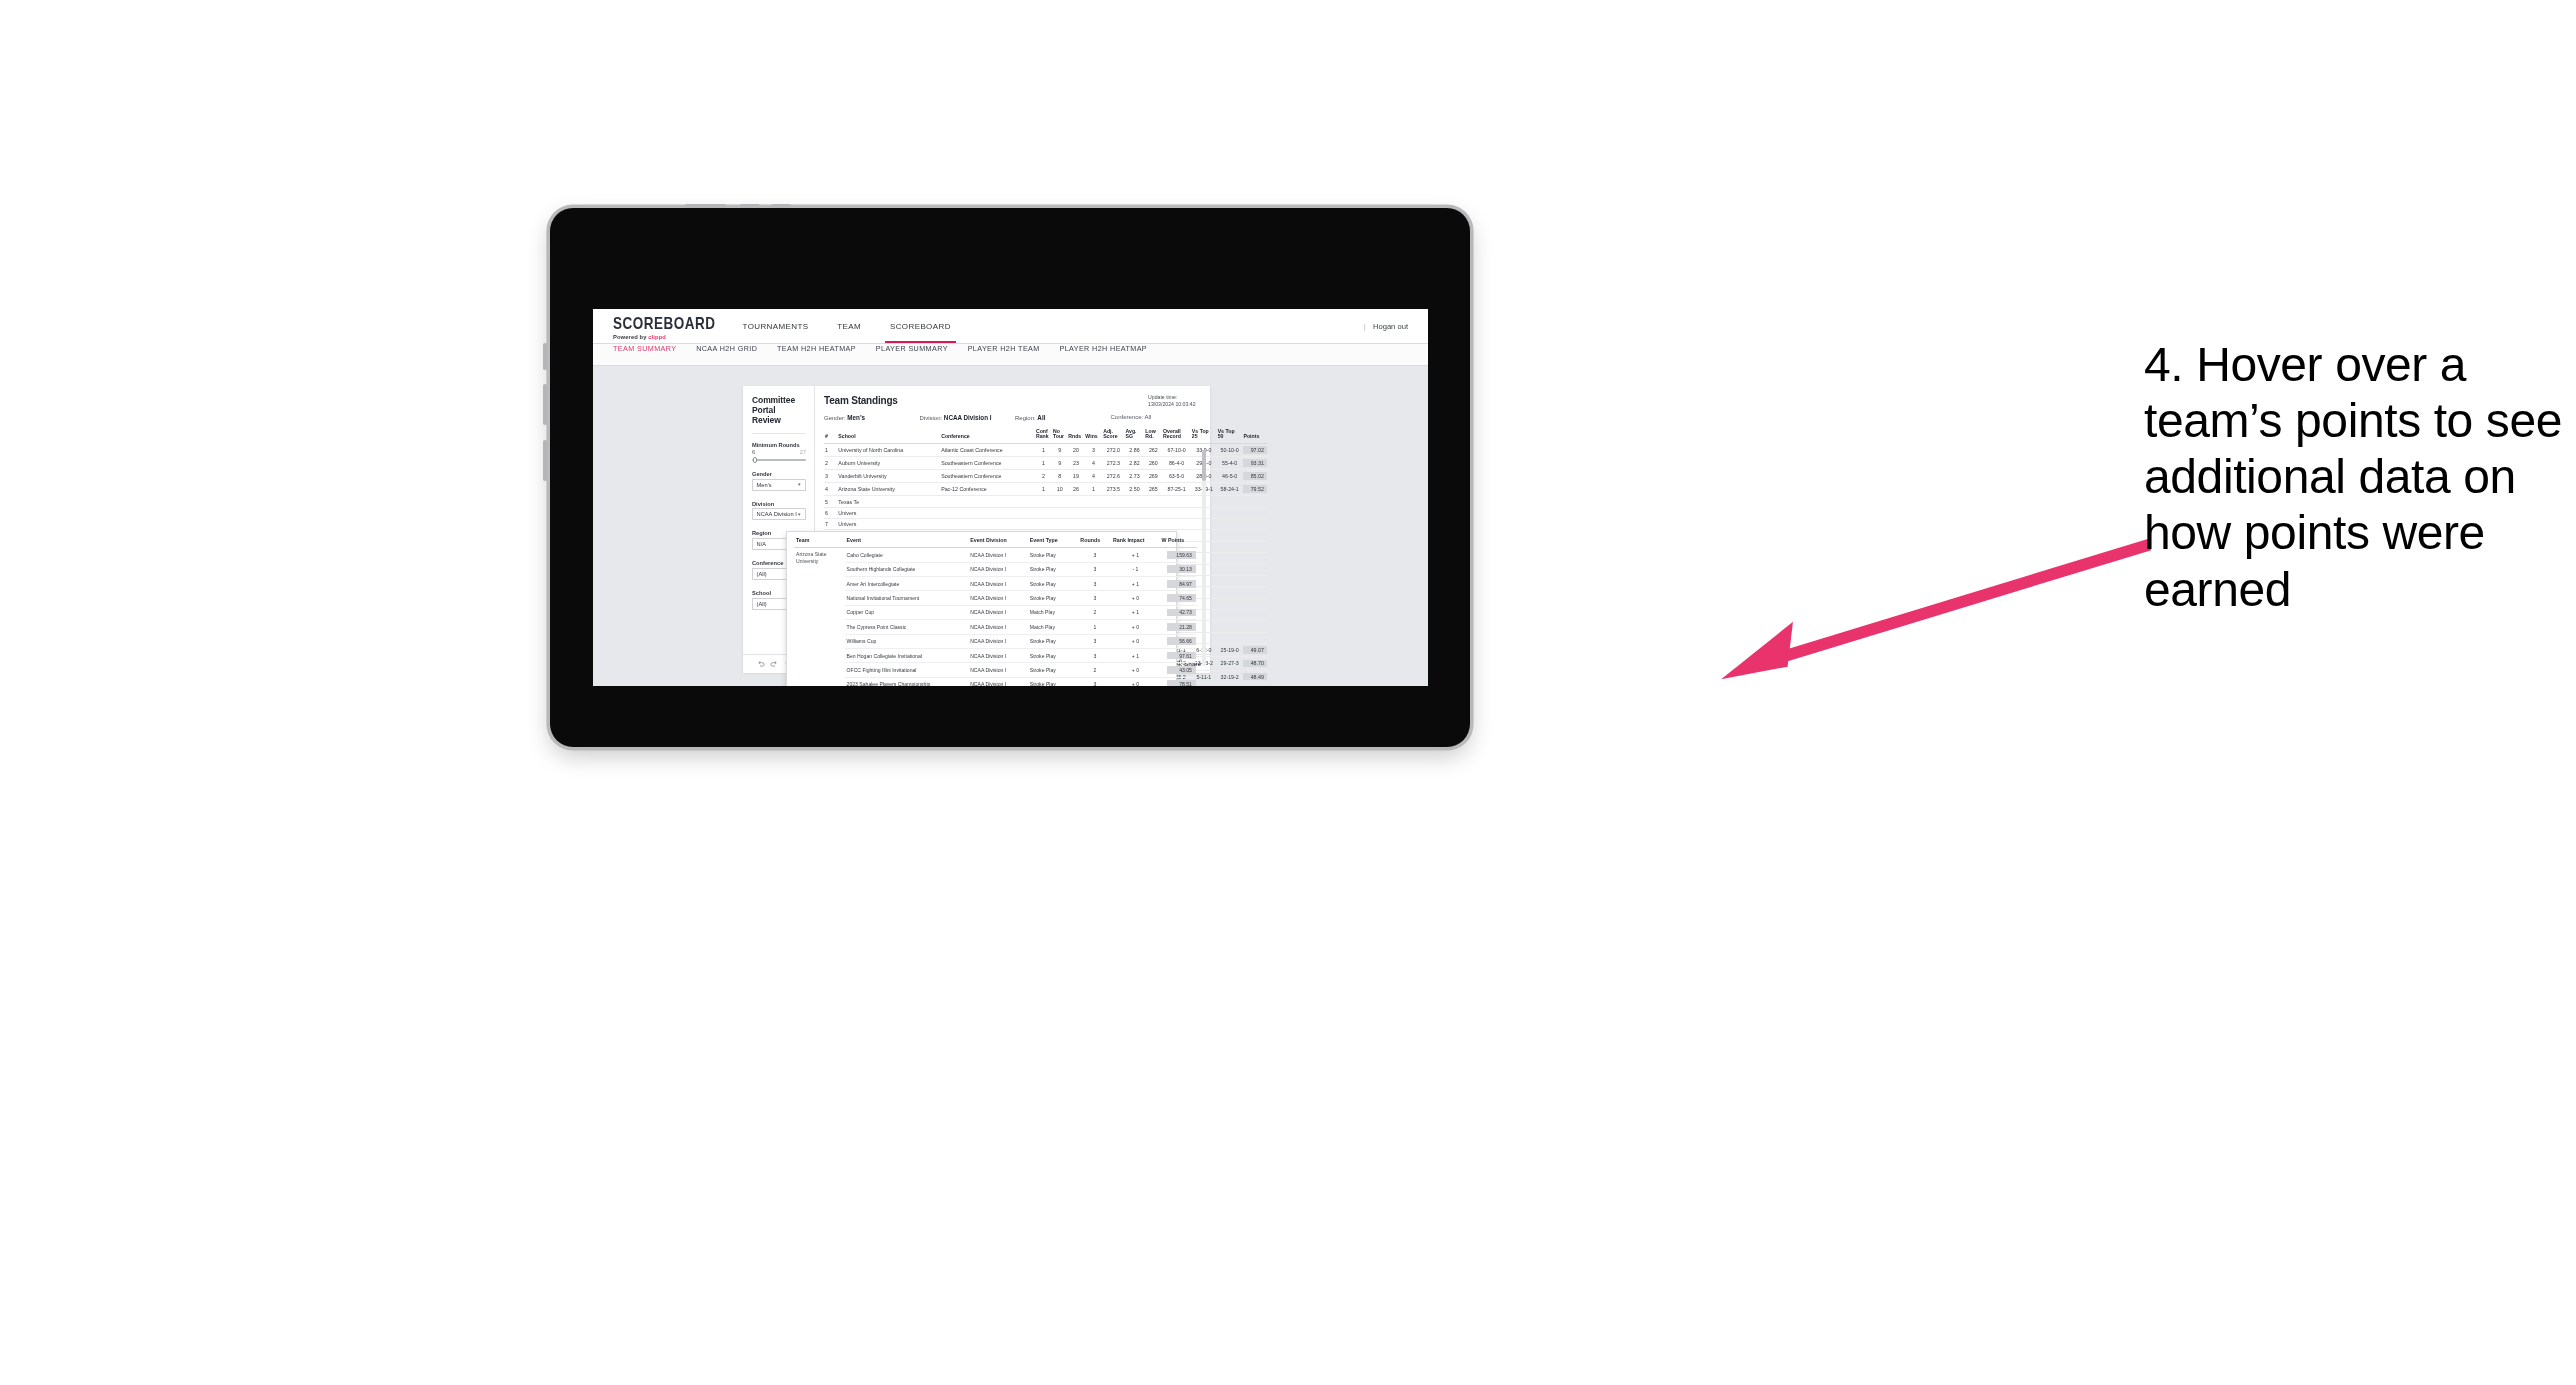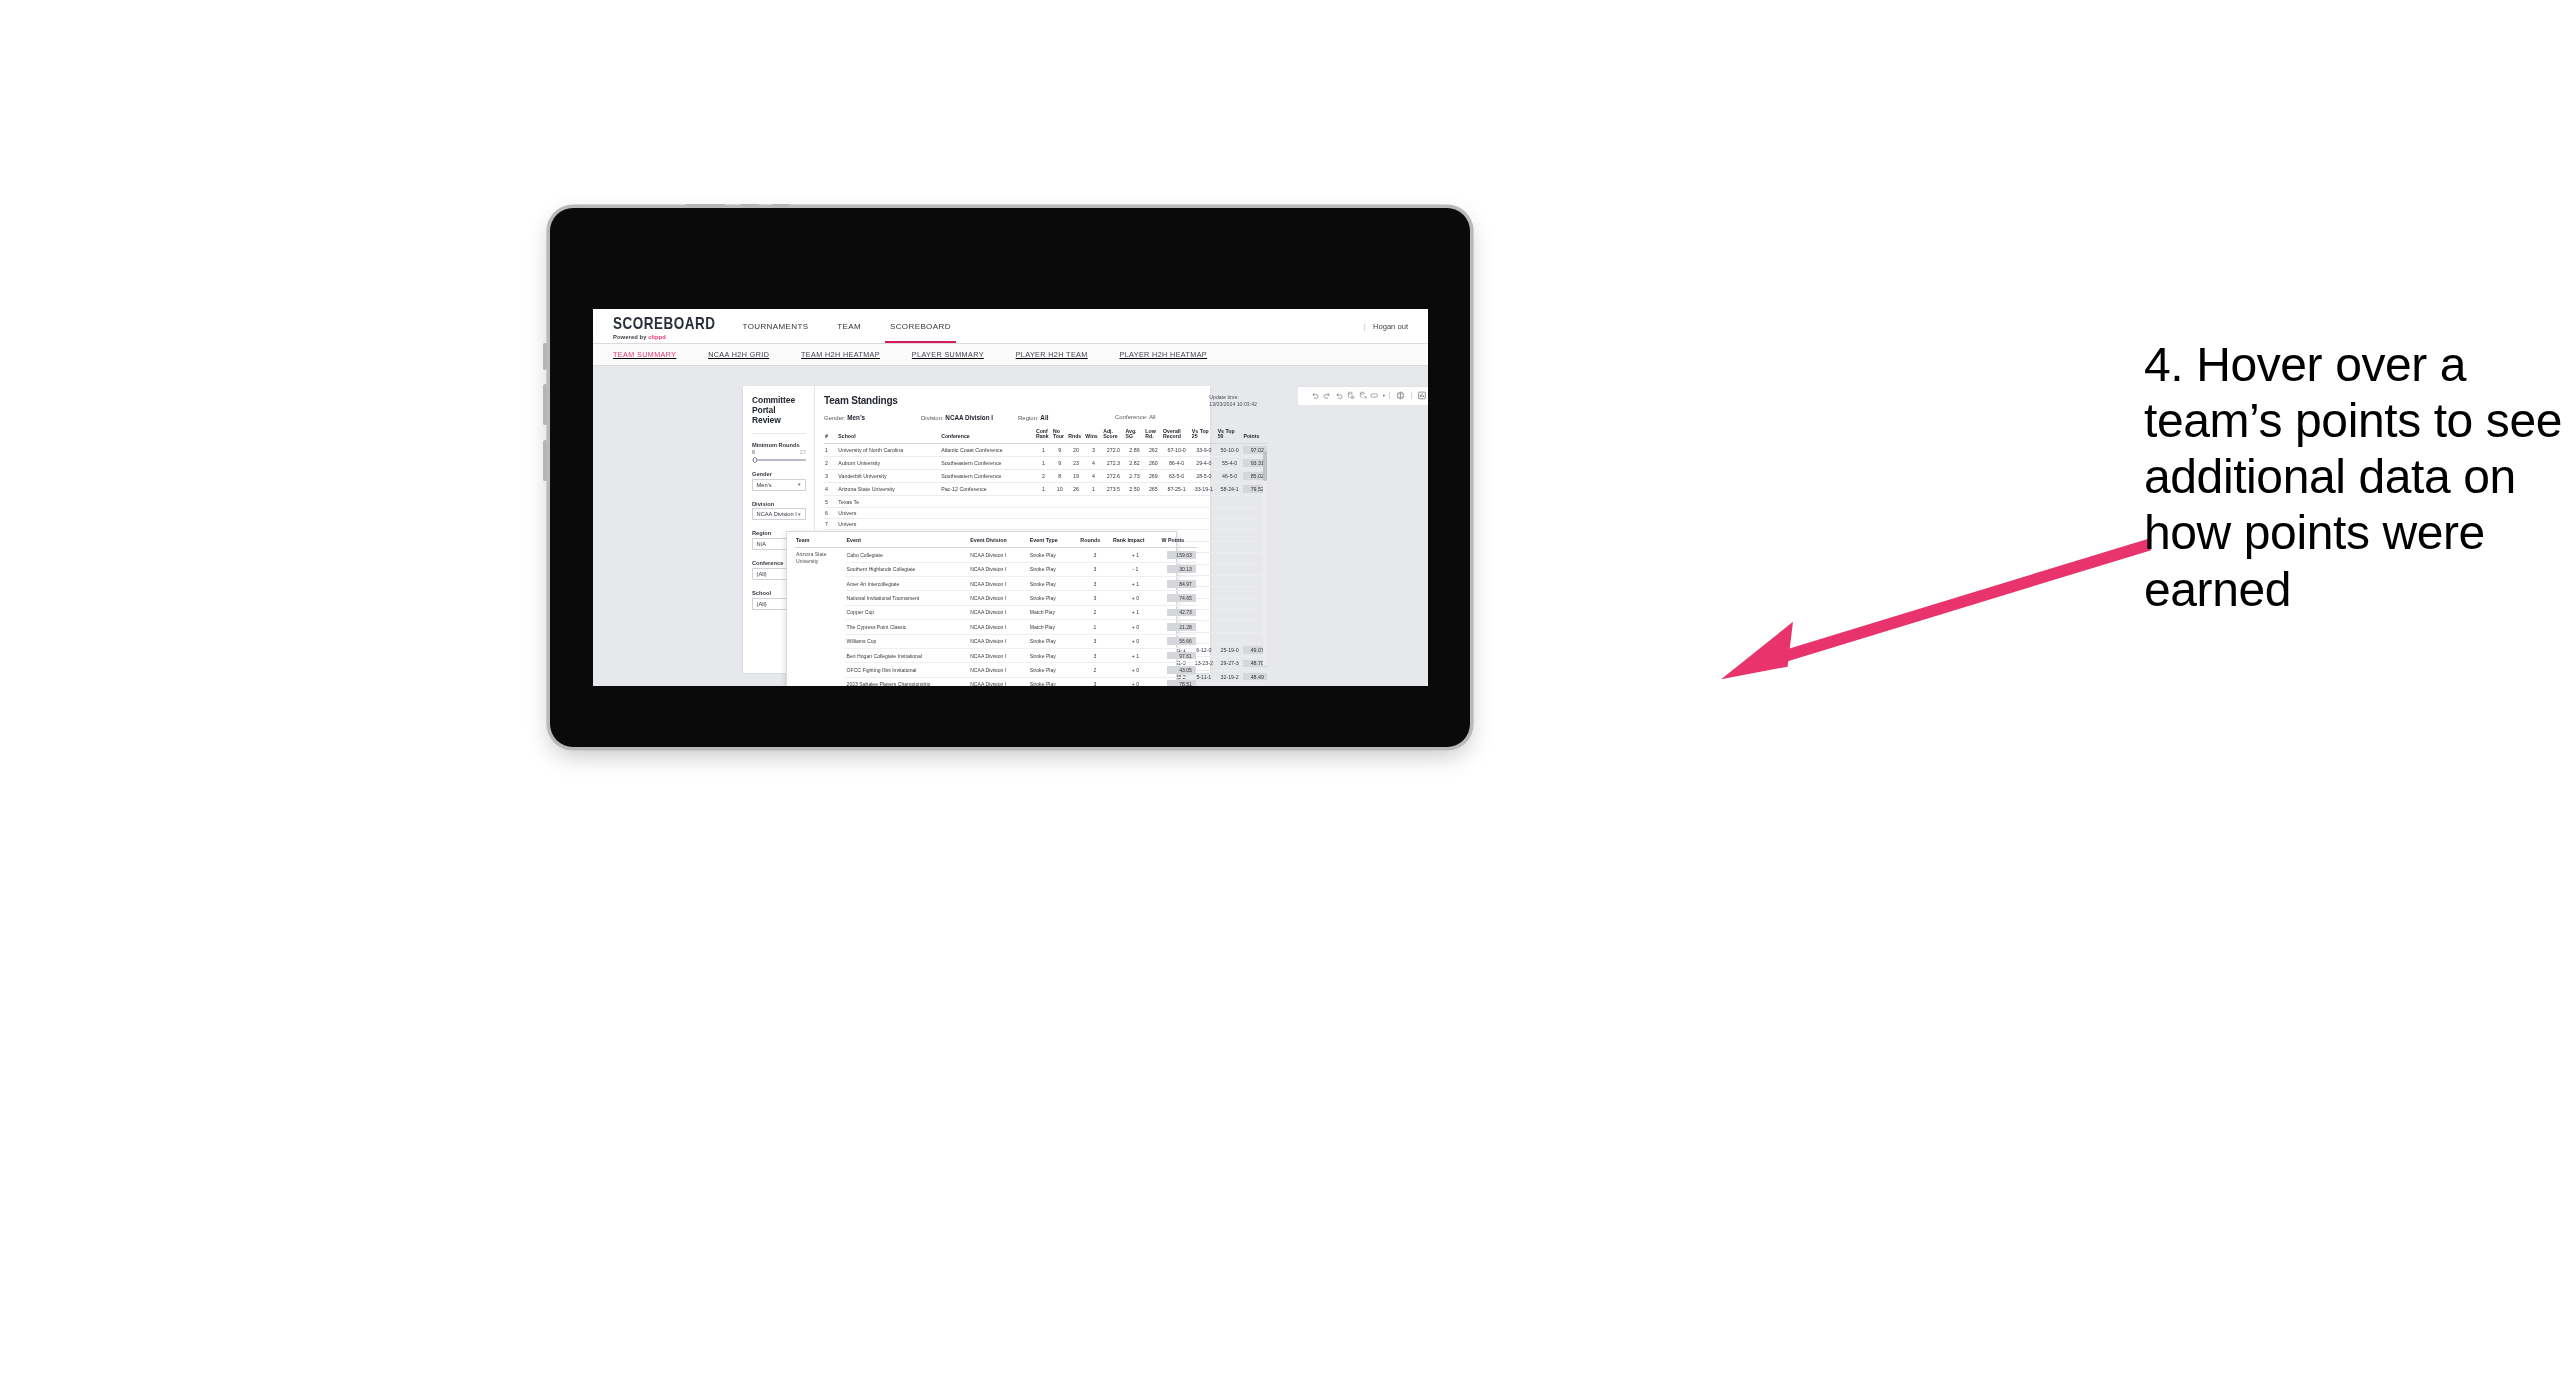--- a/index.html
+++ b/index.html
@@ -45,31 +45,31 @@
   .topnav-item.active::after{
     content:"";position:absolute;left:9px;right:9px;bottom:0;height:2.2px;background:#d81b54;
   }
   .header-right{margin-left:auto;display:flex;align-items:center;padding-right:20px;gap:7.2px;}
   .divider-v{color:#b9bcc2;font-size:8px;}
   .signout{font-size:7.6px;color:#3a3f47;cursor:pointer;}
 
   
   .subnav{
     height:20.6px;background:#fbfbfc;border-bottom:0.9px solid #dcdce0;
-    display:flex;align-items:center;padding-left:20px;gap:12px;text-decoration:underline;
+    display:flex;padding-left:20px;gap:0;
   }
   .subnav-item{font-size:7.2px;letter-spacing:0.4px;color:#3a3f47;padding:0 12.6px 0 0;margin-right:7.2px;cursor:pointer;}
   .subnav-item:first-child{padding-left:0;}
   .subnav-item.active{color:#e0356b;}
 
   
   .workspace{background:#e7e8ec;height:322px;position:relative;}
   .viz{
     position:absolute;left:150px;top:20px;width:467px;height:287px;
-    background:#fff;box-shadow:0 0.9px 2.7px rgba(0,0,0,.10);display:flex;flex-direction:row;gap:27px;
+    background:#fff;box-shadow:0 0.9px 2.7px rgba(0,0,0,.10);display:flex;flex-direction:column;gap:27px;
   }
   .viz-body{flex:1;display:flex;min-height:0;}
 
   
   .filters{
     width:72px;border-right:0.9px solid #e4e4e8;padding:9px 8px 0 9px;box-sizing:border-box;
   }
   .filters h2{
     margin:0;font-size:8.5px;line-height:10.3px;font-weight:bold;color:#232730;letter-spacing:-0.1px;
   }

